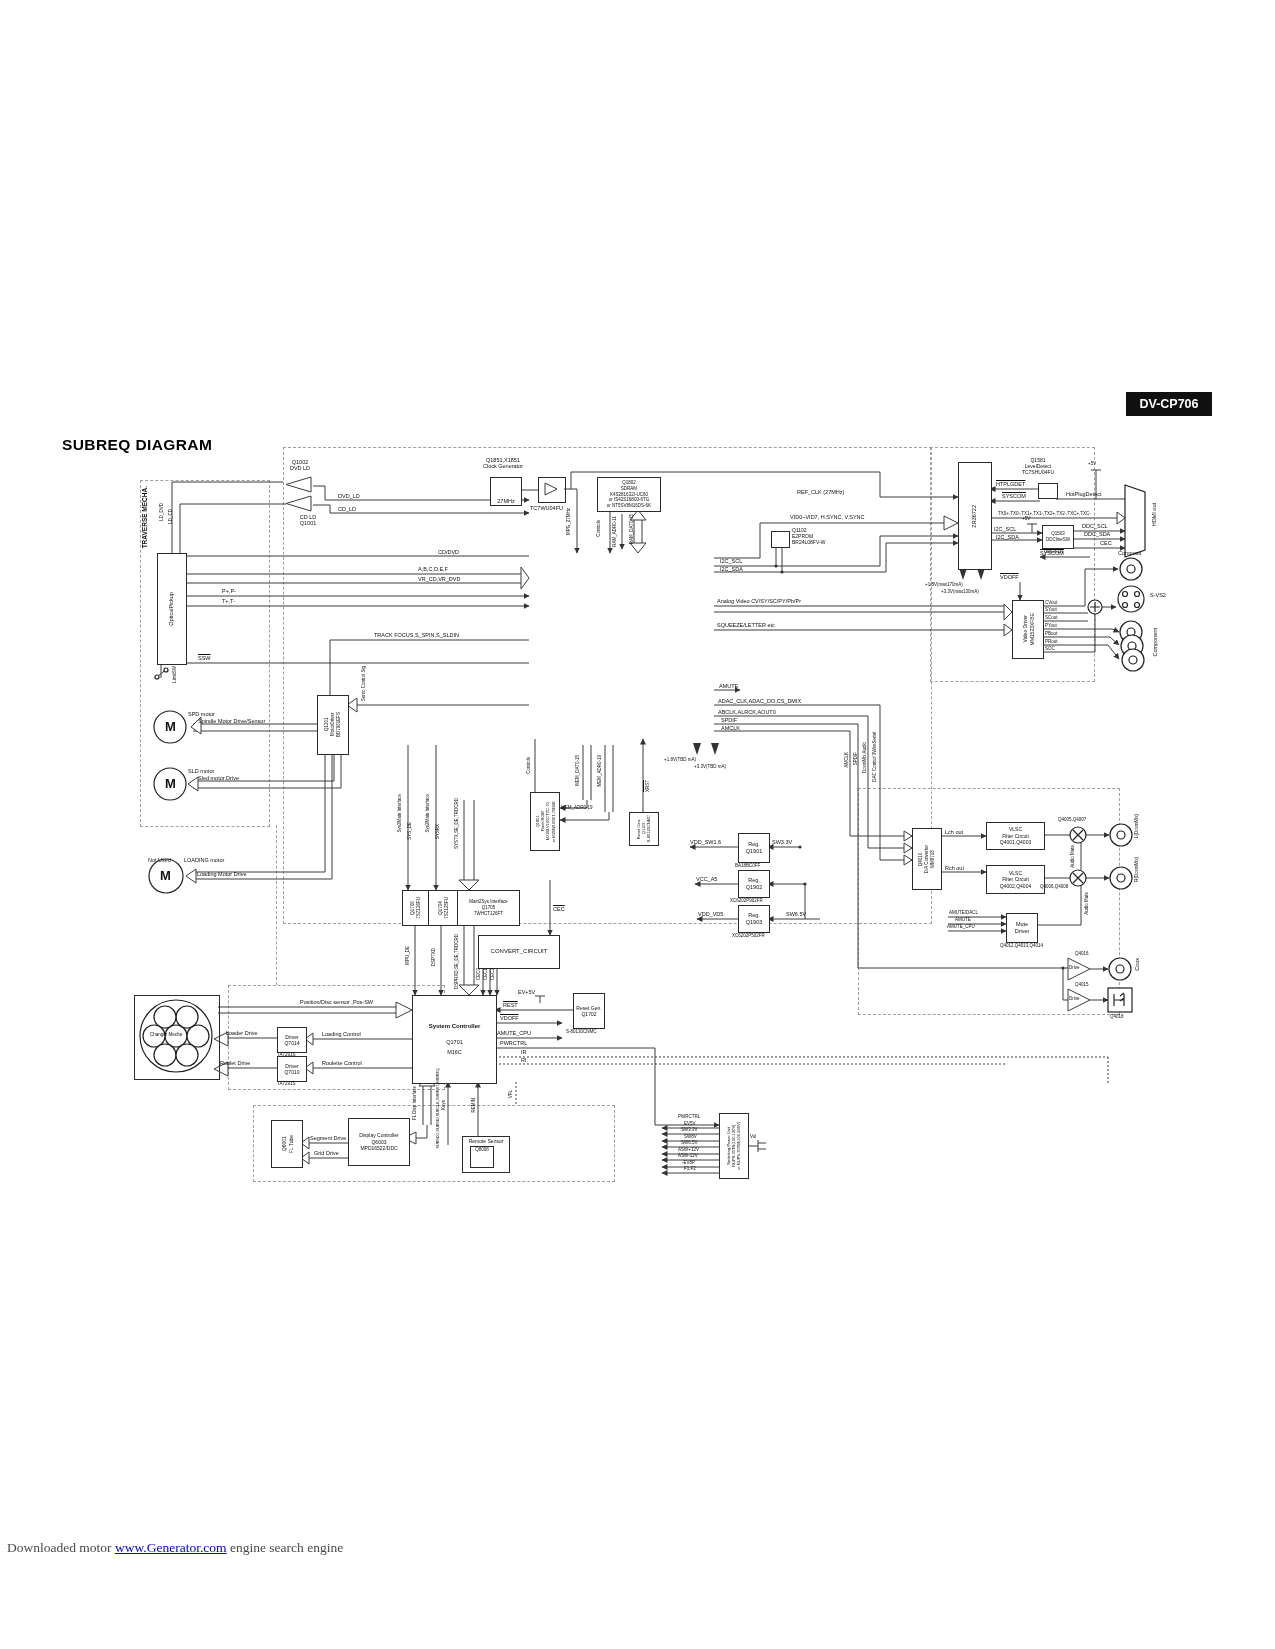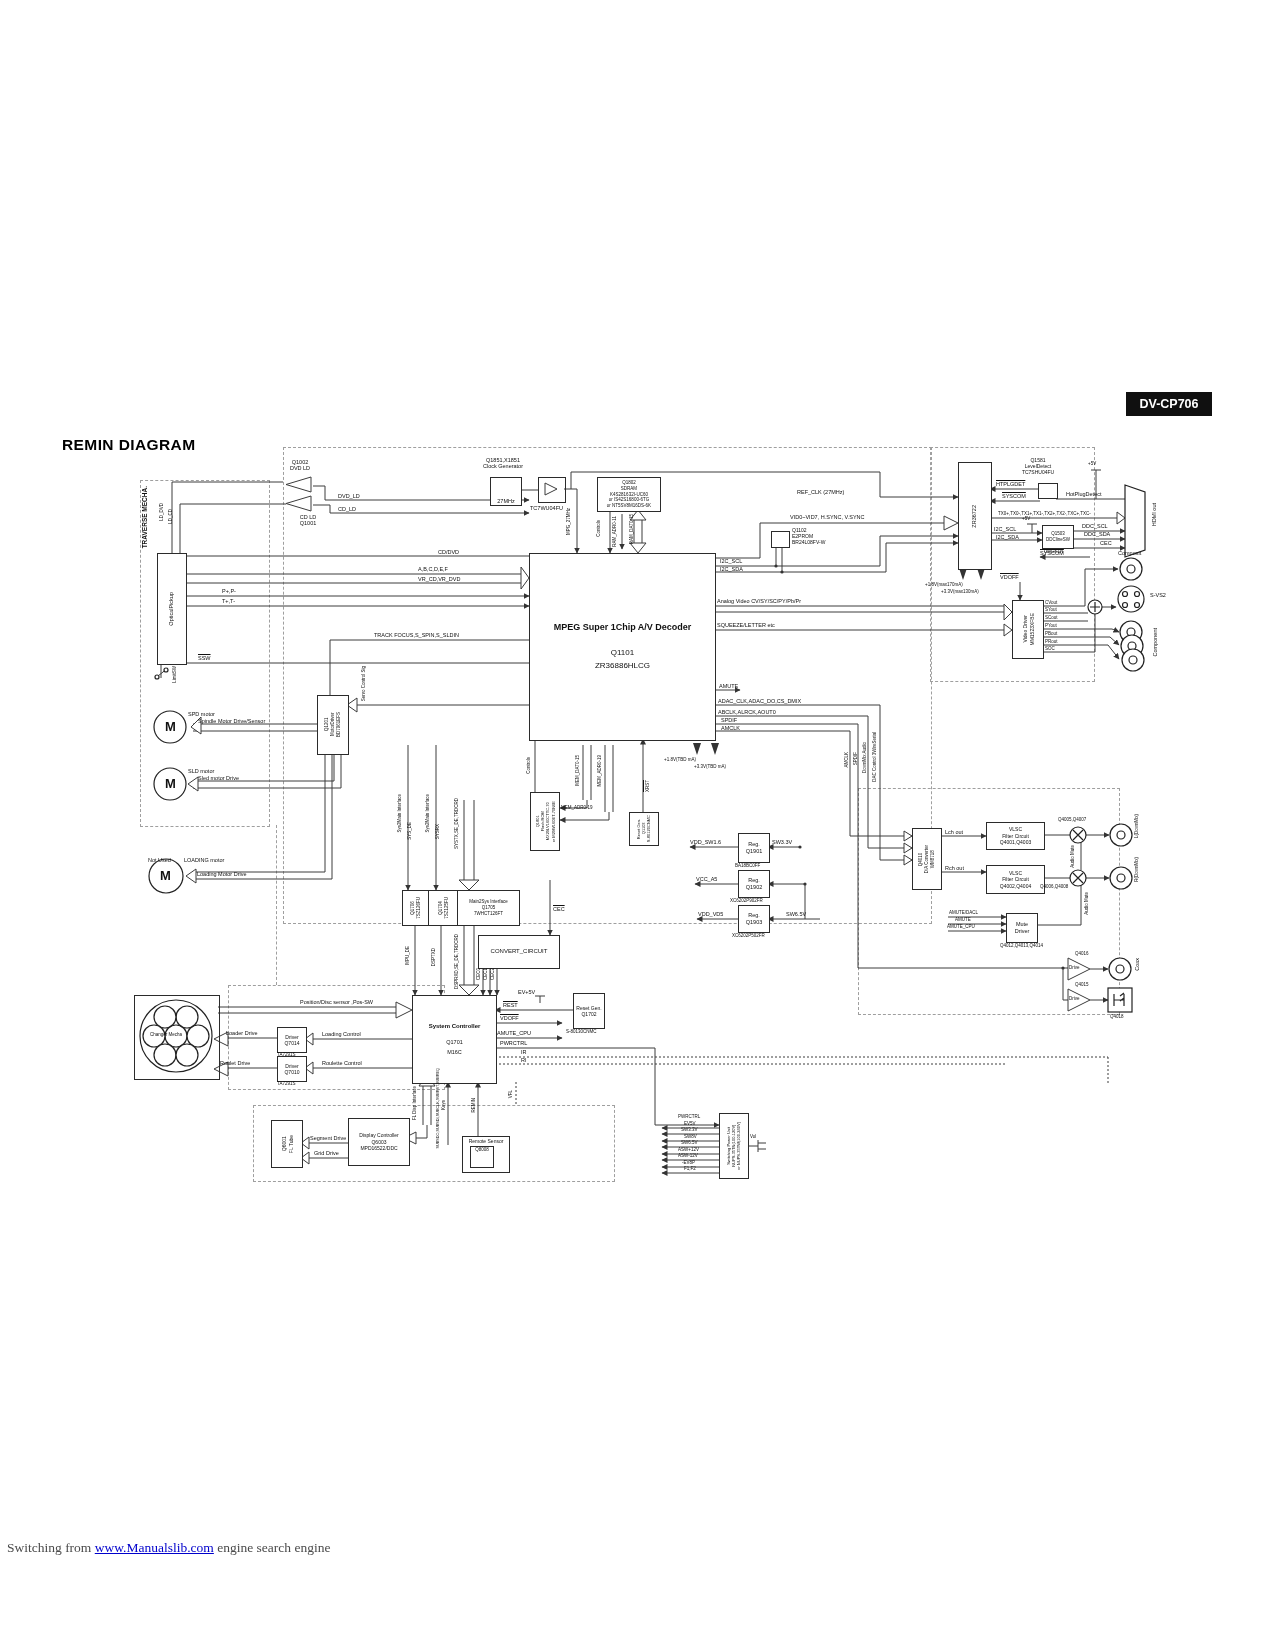--- a/index.html
+++ b/index.html
@@ -323,45 +323,40 @@
           <circle cx="165" cy="1055" r="11"></circle>
           <circle cx="187" cy="1055" r="11"></circle>
         </g>
       <g>
           <circle cx="481" cy="1157" r="4"></circle>
           <path d="M474,1152l-4,-4M474,1162l-4,4"></path>
         </g>
     </g>
   </svg>
 
-  <div id="heading">REMIN DIAGRAM</div>
+  <div id="heading">SUBREQ DIAGRAM</div>
   <div id="badge">DV-CP706</div>
   <span class="lbl v b" style="left:141px;top:486px;font-size:6.5px">TRAVERSE MECHA.</span>
 
   <div class="blk" style="left:157px;top:553px;width:28px;height:110px"><span class="v">OpticalPickup</span></div>
   <span class="lbl ctr" style="left:276px;top:459px;width:48px">Q1002
 DVD LD</span>
   <span class="lbl ctr" style="left:286px;top:514px;width:44px">CD LD
 Q1001</span>
   <span class="lbl ctr" style="left:468px;top:457px;width:70px">Q1851,X1851
 Clock Generator</span>
   <div class="blk" style="left:490px;top:477px;width:30px;height:27px;align-items:flex-end"><span>27MHz</span></div>
   <div class="blk nb" style="left:538px;top:477px;width:26px;height:24px;border:1px solid #2b2b2b"></div>
   <span class="lbl" style="left:530px;top:505px">TC7WU04FU</span>
   <div class="blk" style="left:597px;top:477px;width:62px;height:33px;font-size:4.5px">Q1802
 SDRAM
 K4S281632I-UC60
 or IS42S16800-6TG
 or NT5SV8M16DS-6K</div>
 
-  <div class="blk" style="left:529px;top:553px;width:185px;height:186px;flex-direction:column">
-    <span class="b" style="font-size:9px">MPEG Super 1Chip A/V Decoder</span>
-    <span style="font-size:8px;margin-top:14px">Q1101</span>
-    <span style="font-size:8px;margin-top:3px">ZR36886HLCG</span>
-  </div>
 
   <div class="blk" style="left:771px;top:531px;width:17px;height:15px"></div>
   <span class="lbl" style="left:792px;top:528px;font-size:5px;text-align:left">Q1102
 E2PROM
 BR24L08FV-W</span>
 
   <div class="blk" style="left:958px;top:462px;width:32px;height:106px"><span class="v">ZR36722</span></div>
   <span class="lbl ctr" style="left:1010px;top:458px;width:56px;font-size:5px">Q1581
 LevelDetect
 TC7SHU04FU</span>
@@ -592,15 +587,15 @@
   <span class="lbl s" style="left:681px;top:1127px">SW3.3V</span>
   <span class="lbl s" style="left:684px;top:1134px">SW8V</span>
   <span class="lbl s" style="left:681px;top:1140px">SW6.5V</span>
   <span class="lbl s" style="left:678px;top:1147px">ASW+12V</span>
   <span class="lbl s" style="left:678px;top:1153px">ASW-12V</span>
   <span class="lbl s" style="left:682px;top:1160px">-EV8P</span>
   <span class="lbl s" style="left:684px;top:1166px">F1,F2</span>
   <span class="lbl s" style="left:750px;top:1134px">Vol</span>
 
   <div id="footer">
-    <span>Switching from </span><a href="#">www.Manualslib.com</a><span> engine search engine</span>
+    <span>Downloaded motor </span><a href="#">www.Generator.com</a><span> engine search engine</span>
   </div>
 </div>
 
 </body></html>

